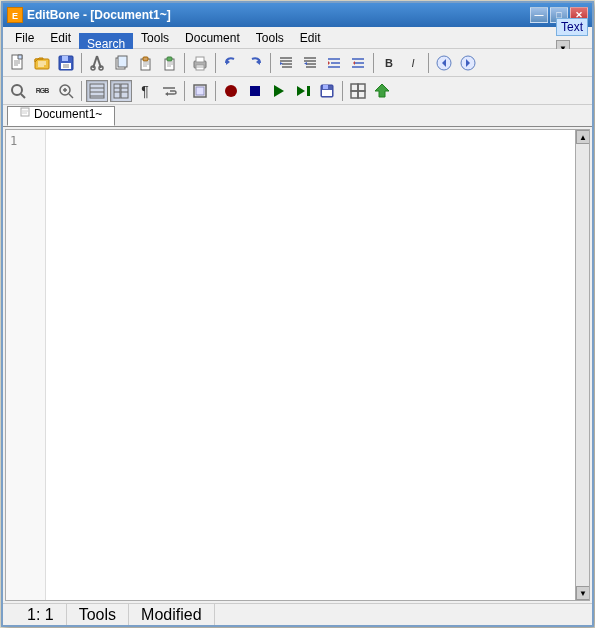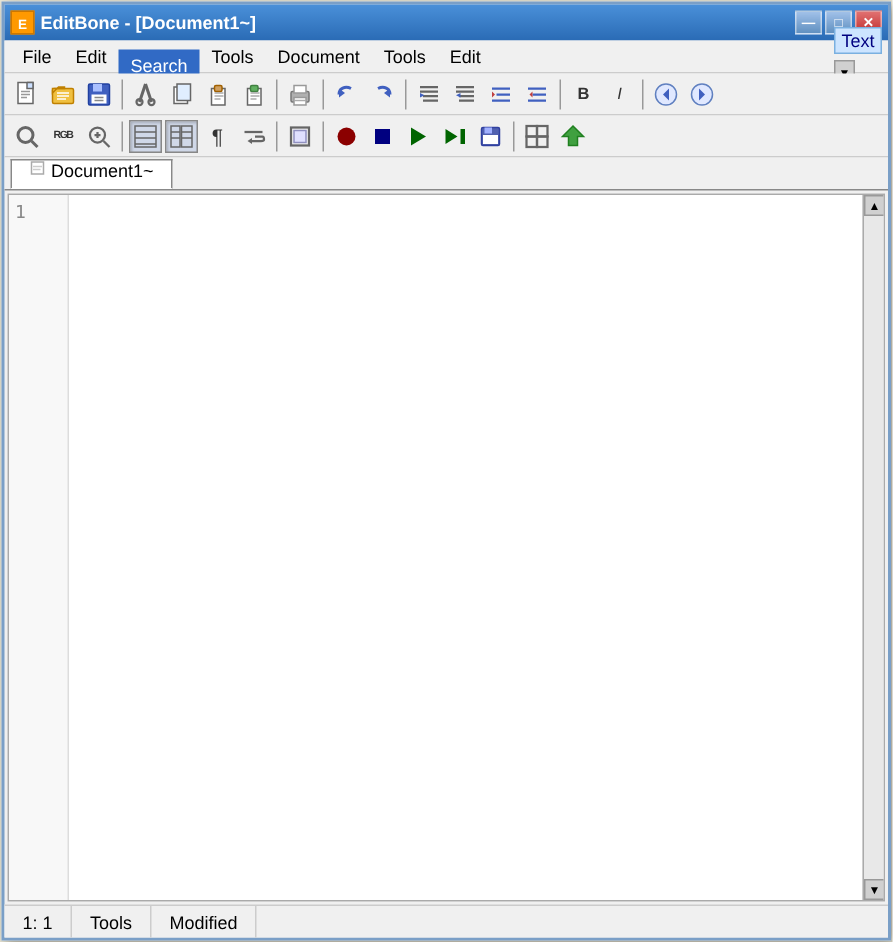--- a/index.html
+++ b/index.html
@@ -231,22 +231,22 @@
     .scroll-track {
       flex: 1;
       background: #e8e8e8;
     }
     .status-bar {
       height: 22px;
       background: #f0f0f0;
       border-top: 1px solid #ccc;
       display: flex;
       align-items: center;
-      padding: 0 8px;
-      font-size: 12px;
+      padding: 0 20px;
+      font-size: 16px;
       gap: 0;
     }
     .status-section {
       padding: 0 12px;
       border-right: 1px solid #ccc;
       height: 100%;
       display: flex;
       align-items: center;
     }
     .status-section:first-child {

